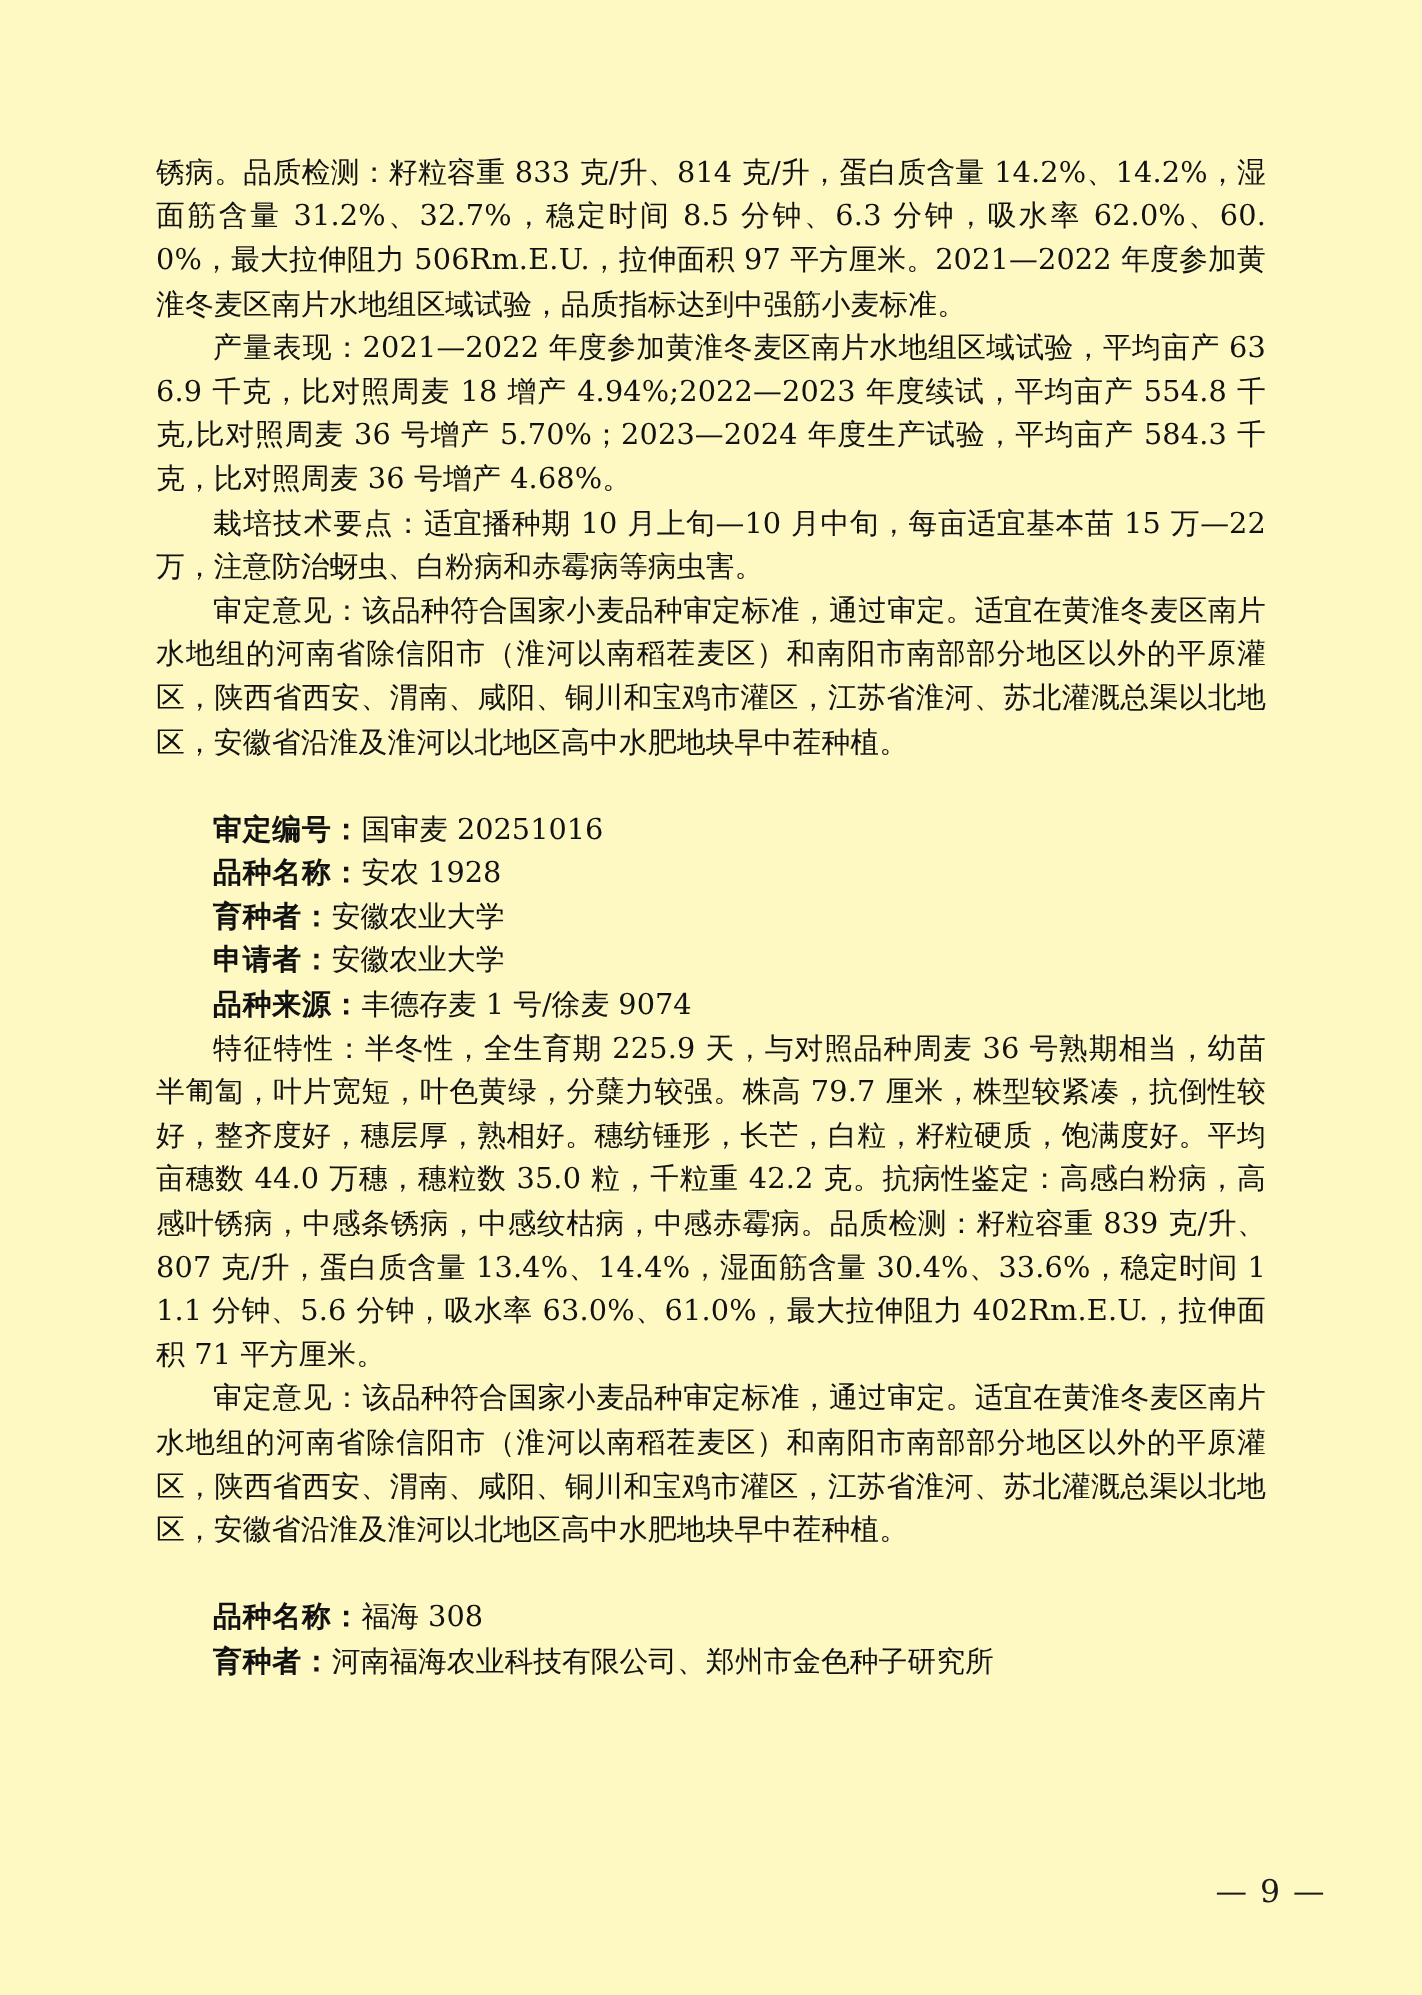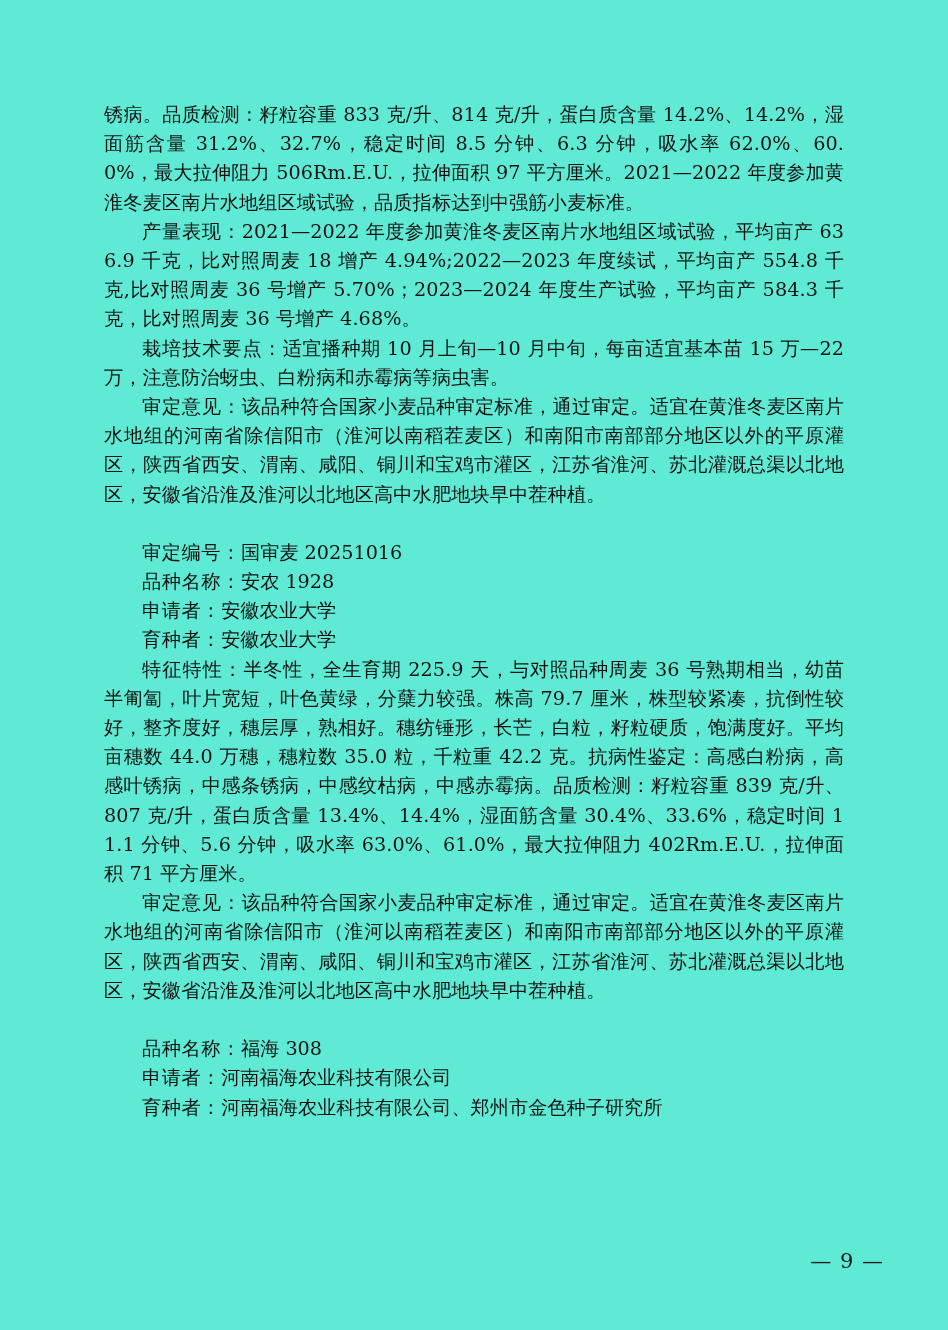--- a/index.html
+++ b/index.html
@@ -8,21 +8,21 @@
     background: #ffffff;
   }
   body {
     font-family: "DejaVu Serif", "Liberation Serif", serif;
     color: #111111;
   }
   .page {
     position: relative;
     width: 948px;
     height: 1330px;
-    background: #5eead4;
+    background: #fef9c3;
     overflow: hidden;
     box-sizing: border-box;
   }
   .content {
     position: absolute;
     left: 104px;
     top: 100px;
     width: 740px;
   }
   .para {
@@ -45,21 +45,21 @@
   }
   .field-line {
     margin: 0;
     font-size: 19.2px;
     line-height: 29.2px;
     text-indent: 38px;
     color: #121212;
     white-space: nowrap;
   }
   .field-label {
-    font-weight: normal;
+    font-weight: bold;
     letter-spacing: 0.6px;
   }
   .field-value {
     font-weight: normal;
   }
   .entry-gap {
     height: 29px;
   }
   .page-number {
     position: absolute;
@@ -85,32 +85,32 @@
     <p class="para indent"><span class="lead">产量表现：</span><span>2021—2022 年度参加黄淮冬麦区南片水地组区域试验，平均亩产 636.9 千克，比对照周麦 18 增产 4.94%;2022—2023 年度续试，平均亩产 554.8 千克,比对照周麦 36 号增产 5.70%；2023—2024 年度生产试验，平均亩产 584.3 千克，比对照周麦 36 号增产 4.68%。</span></p>
 
     <p class="para indent"><span class="lead">栽培技术要点：</span><span>适宜播种期 10 月上旬—10 月中旬，每亩适宜基本苗 15 万—22 万，注意防治蚜虫、白粉病和赤霉病等病虫害。</span></p>
 
     <p class="para indent"><span class="lead">审定意见：</span><span>该品种符合国家小麦品种审定标准，通过审定。适宜在黄淮冬麦区南片水地组的河南省除信阳市（淮河以南稻茬麦区）和南阳市南部部分地区以外的平原灌区，陕西省西安、渭南、咸阳、铜川和宝鸡市灌区，江苏省淮河、苏北灌溉总渠以北地区，安徽省沿淮及淮河以北地区高中水肥地块早中茬种植。</span></p>
 
     <div class="entry-gap"></div>
 
     <p class="field-line"><span class="field-label">审定编号：</span><span class="field-value">国审麦 20251016</span></p>
     <p class="field-line"><span class="field-label">品种名称：</span><span class="field-value">安农 1928</span></p>
+    <p class="field-line"><span class="field-label">育种者：</span><span class="field-value">安徽农业大学</span></p>
     <p class="field-line"><span class="field-label">申请者：</span><span class="field-value">安徽农业大学</span></p>
-    <p class="field-line"><span class="field-label">育种者：</span><span class="field-value">安徽农业大学</span></p>
+    <p class="field-line"><span class="field-label">品种来源：</span><span class="field-value">丰德存麦 1 号/徐麦 9074</span></p>
 
     <p class="para indent"><span class="lead">特征特性：</span><span>半冬性，全生育期 225.9 天，与对照品种周麦 36 号熟期相当，幼苗半匍匐，叶片宽短，叶色黄绿，分蘖力较强。株高 79.7 厘米，株型较紧凑，抗倒性较好，整齐度好，穗层厚，熟相好。穗纺锤形，长芒，白粒，籽粒硬质，饱满度好。平均亩穗数 44.0 万穗，穗粒数 35.0 粒，千粒重 42.2 克。抗病性鉴定：高感白粉病，高感叶锈病，中感条锈病，中感纹枯病，中感赤霉病。品质检测：籽粒容重 839 克/升、807 克/升，蛋白质含量 13.4%、14.4%，湿面筋含量 30.4%、33.6%，稳定时间 11.1 分钟、5.6 分钟，吸水率 63.0%、61.0%，最大拉伸阻力 402Rm.E.U.，拉伸面积 71 平方厘米。</span></p>
 
 
 
     <p class="para indent"><span class="lead">审定意见：</span><span>该品种符合国家小麦品种审定标准，通过审定。适宜在黄淮冬麦区南片水地组的河南省除信阳市（淮河以南稻茬麦区）和南阳市南部部分地区以外的平原灌区，陕西省西安、渭南、咸阳、铜川和宝鸡市灌区，江苏省淮河、苏北灌溉总渠以北地区，安徽省沿淮及淮河以北地区高中水肥地块早中茬种植。</span></p>
 
     <div class="entry-gap"></div>
 
     <p class="field-line"><span class="field-label">品种名称：</span><span class="field-value">福海 308</span></p>
-    <p class="field-line"><span class="field-label">申请者：</span><span class="field-value">河南福海农业科技有限公司</span></p>
     <p class="field-line"><span class="field-label">育种者：</span><span class="field-value">河南福海农业科技有限公司、郑州市金色种子研究所</span></p>
 
   </div>
 
   <div class="page-number">— 9 —</div>
 
 </div>
 
 </body></html>

